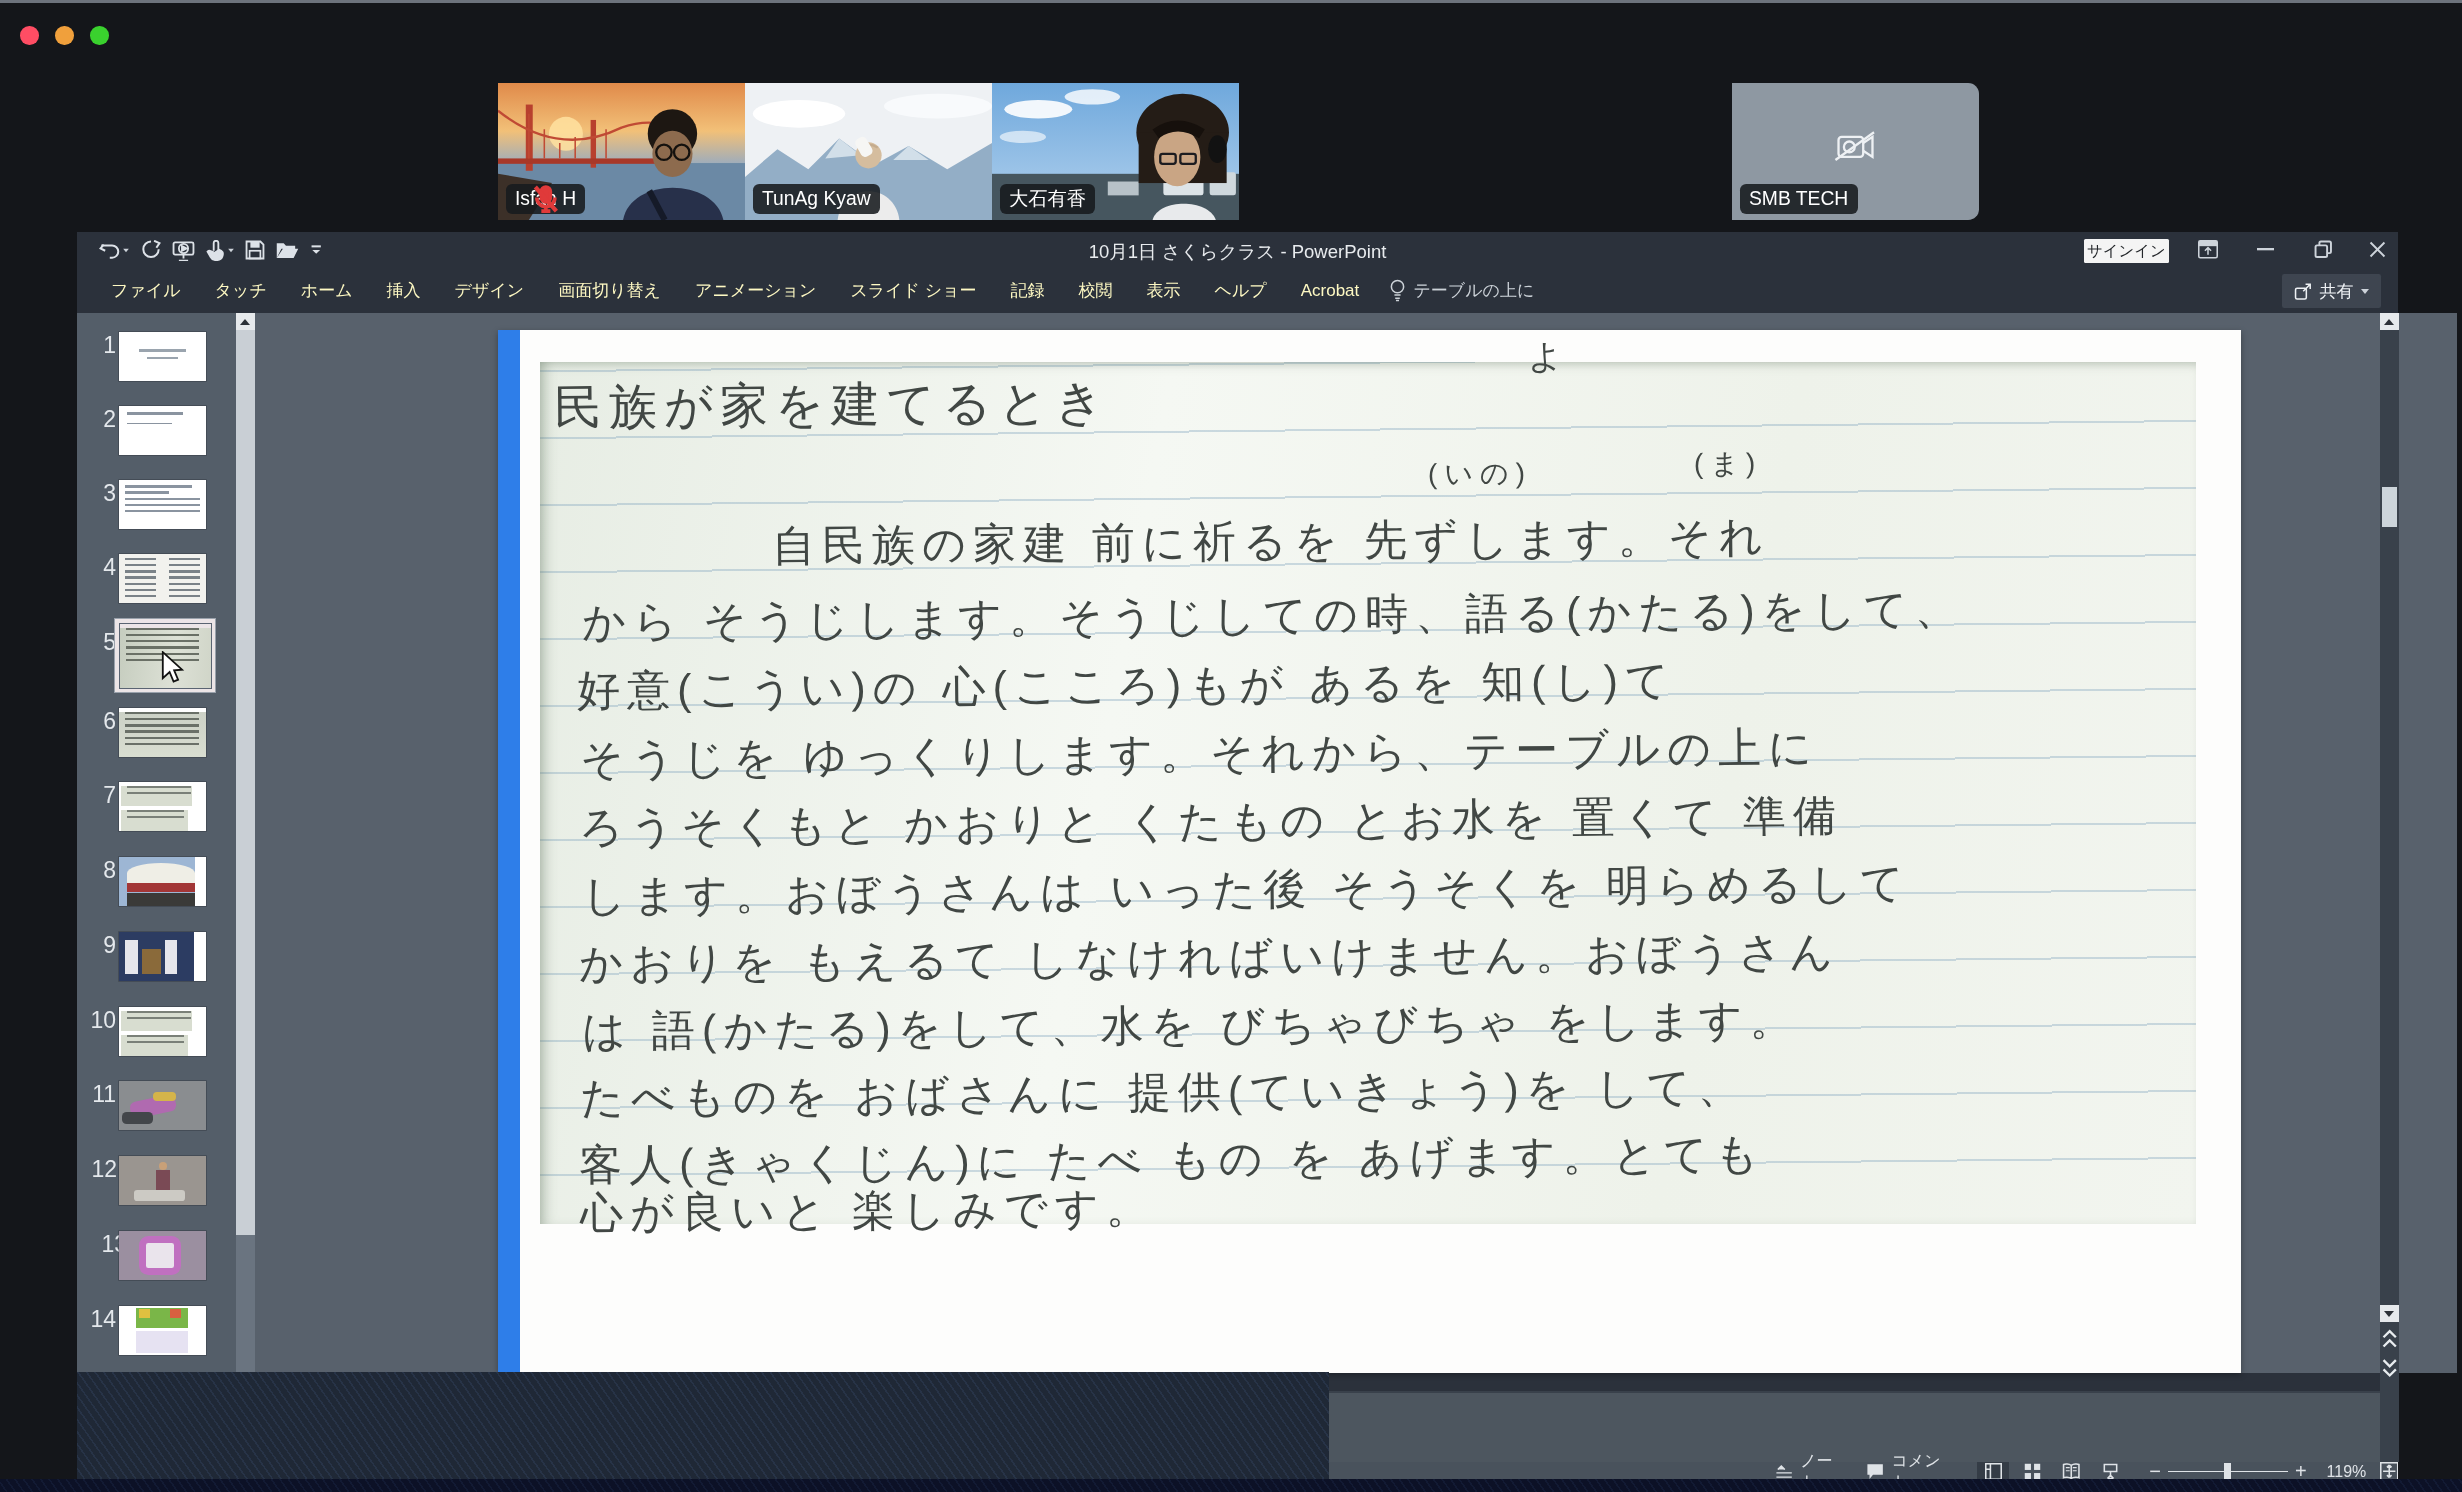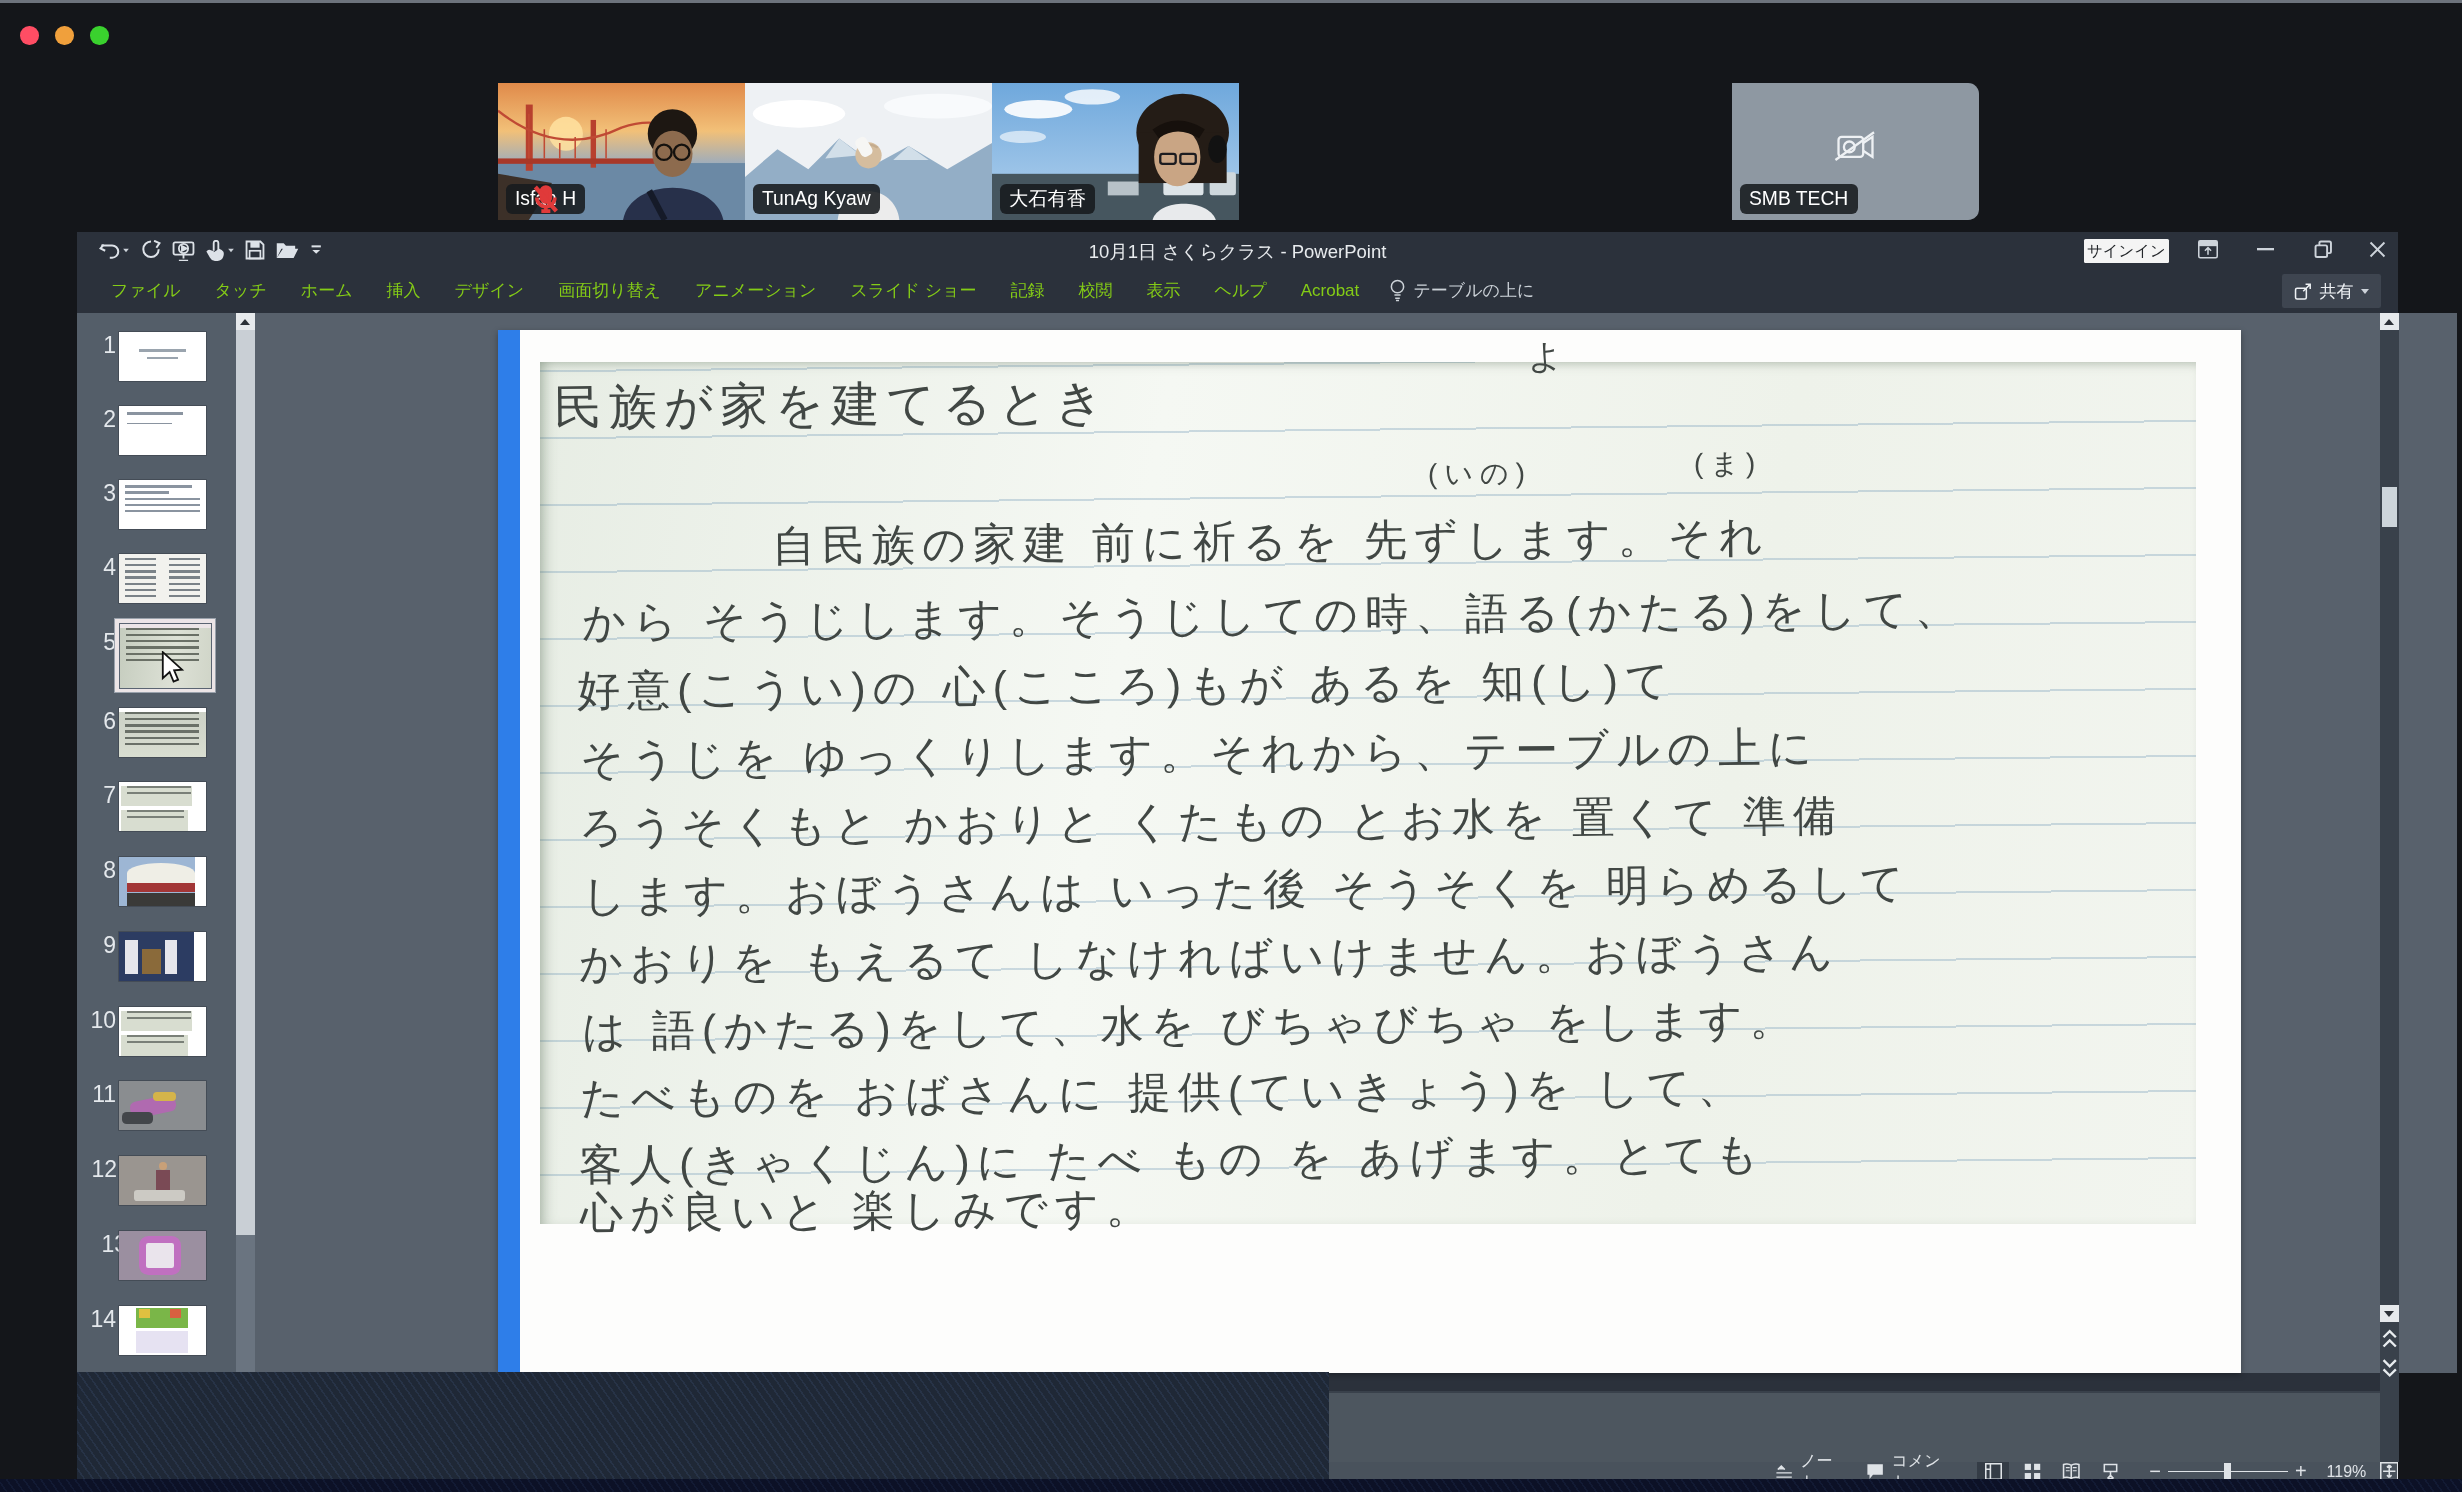--- a/index.html
+++ b/index.html
@@ -24,21 +24,21 @@
   #qat{left:21.6px;top:5.4px;display:flex;gap:10.8px;align-items:center;height:26px;}
   .qicon{display:flex;align-items:center;gap:2.3px;}
   .chev{width:0;height:0;border-left:4.6px solid transparent;border-right:4.6px solid transparent;border-top:5.4px solid #cdd3da;}
   #win-title{left:0;top:7px;width:2321px;text-align:center;font-size:18.5px;color:#e8ebee;}
   #signin{left:2007px;top:7px;width:85px;height:24px;background:#f4f4f4;color:#23262a;font-size:15.4px;
           display:flex;align-items:center;justify-content:center;border-radius:1.5px;}
   .winbtn{top:4.6px;width:28px;height:26px;display:flex;align-items:center;justify-content:center;color:#cdd3da;}
   
   #tabrow{left:0;top:36px;width:2321px;height:45px;display:flex;align-items:center;}
   #tabs{display:flex;margin-left:17px;gap:0;}
-  .tab{font-size:17px;color:#84cc16;padding:0 17px;line-height:45px;white-space:nowrap;}
+  .tab{font-size:17px;color:#fef9c3;padding:0 17px;line-height:45px;white-space:nowrap;}
   #assist{display:flex;align-items:center;gap:7.7px;margin-left:12.4px;color:#ccd2d8;font-size:17px;}
   #share-btn{position:absolute;right:17px;top:42px;height:34px;background:#3e4550;border-radius:2.3px;
              display:flex;align-items:center;gap:7px;padding:0 12.4px;font-size:17px;color:#eef1f4;}
   
   #thumb-panel{left:0;top:81px;width:159px;height:1060px;background:#545e69;}
   .thumb-num{position:absolute;font-size:23px;color:#e4e8ec;width:36px;text-align:right;}
   .thumb-box{position:absolute;left:42px;width:87px;height:49px;background:#fff;box-shadow:0 0 0 0.8px rgba(30,35,40,.35);overflow:hidden;}
   .sel-box{position:absolute;left:37px;width:100px;height:73px;background:#ece5e7;border:0.8px solid #9aa2ac;}
   .sel-inner{position:absolute;left:3.9px;top:3.9px;width:91px;height:64px;border:1.5px solid #5a6472;overflow:hidden;}
   #thumb-scroll{left:159px;top:81px;width:18.5px;height:1060px;background:#c9cfd5;}

